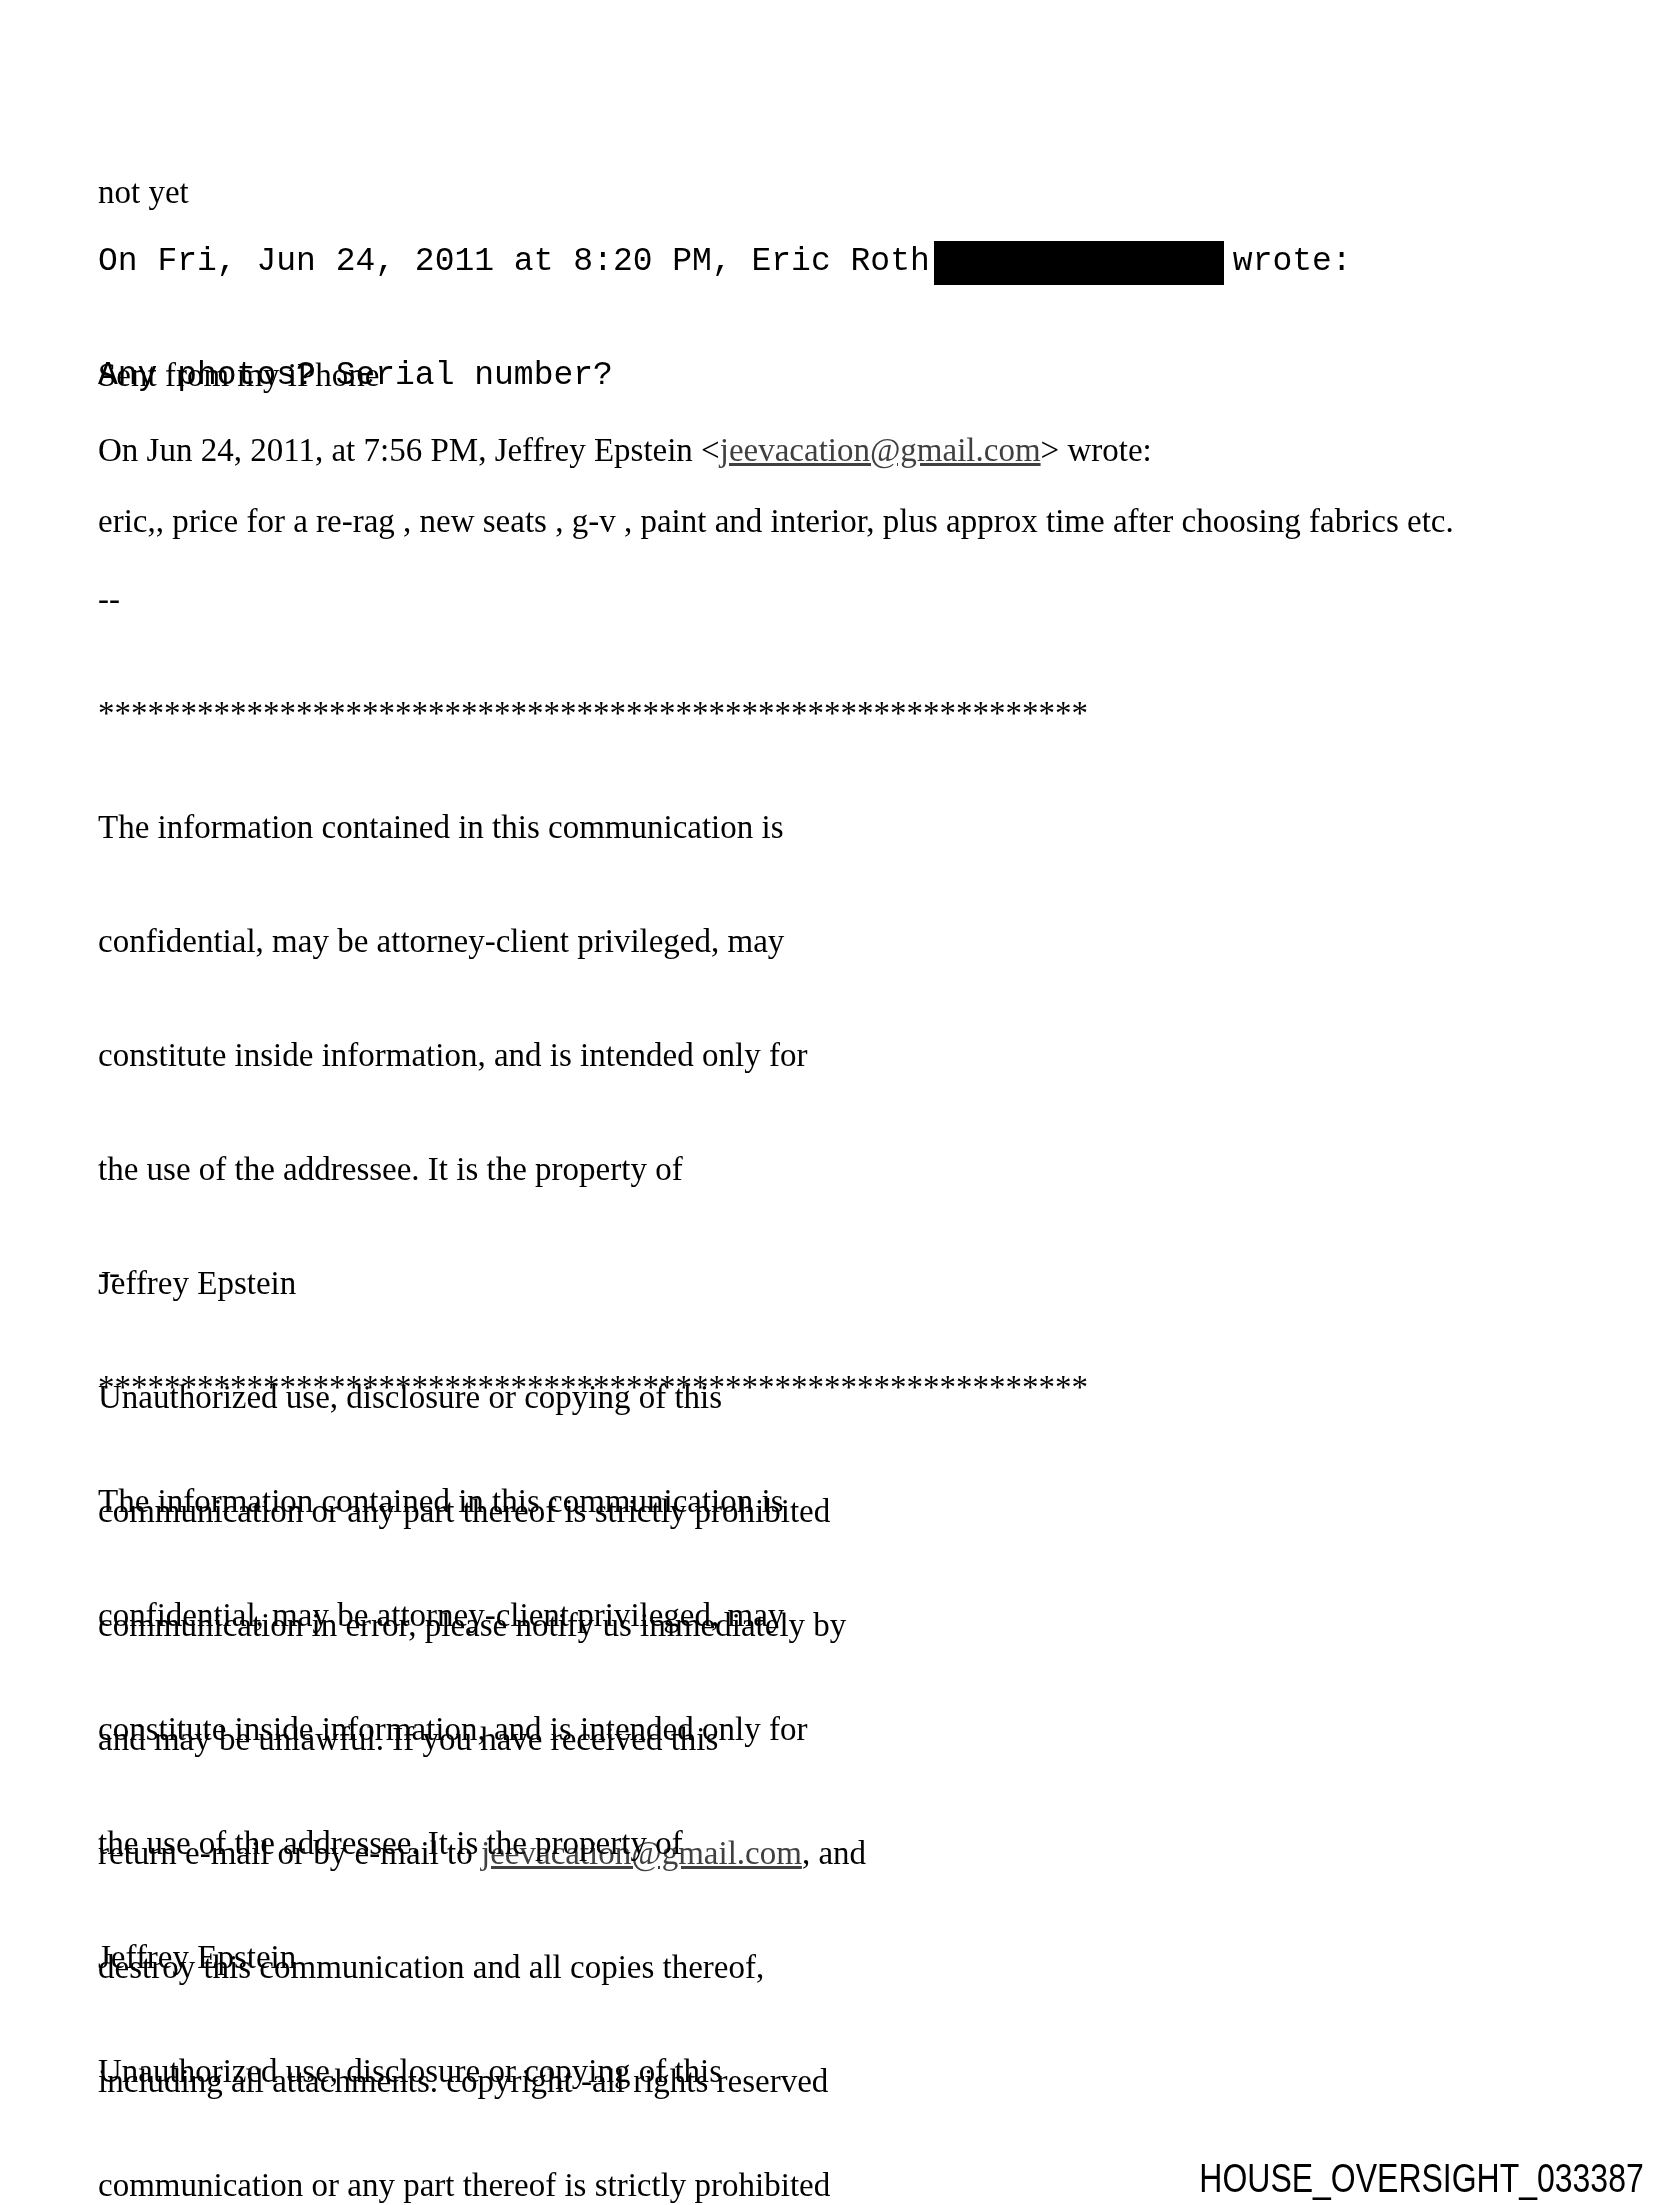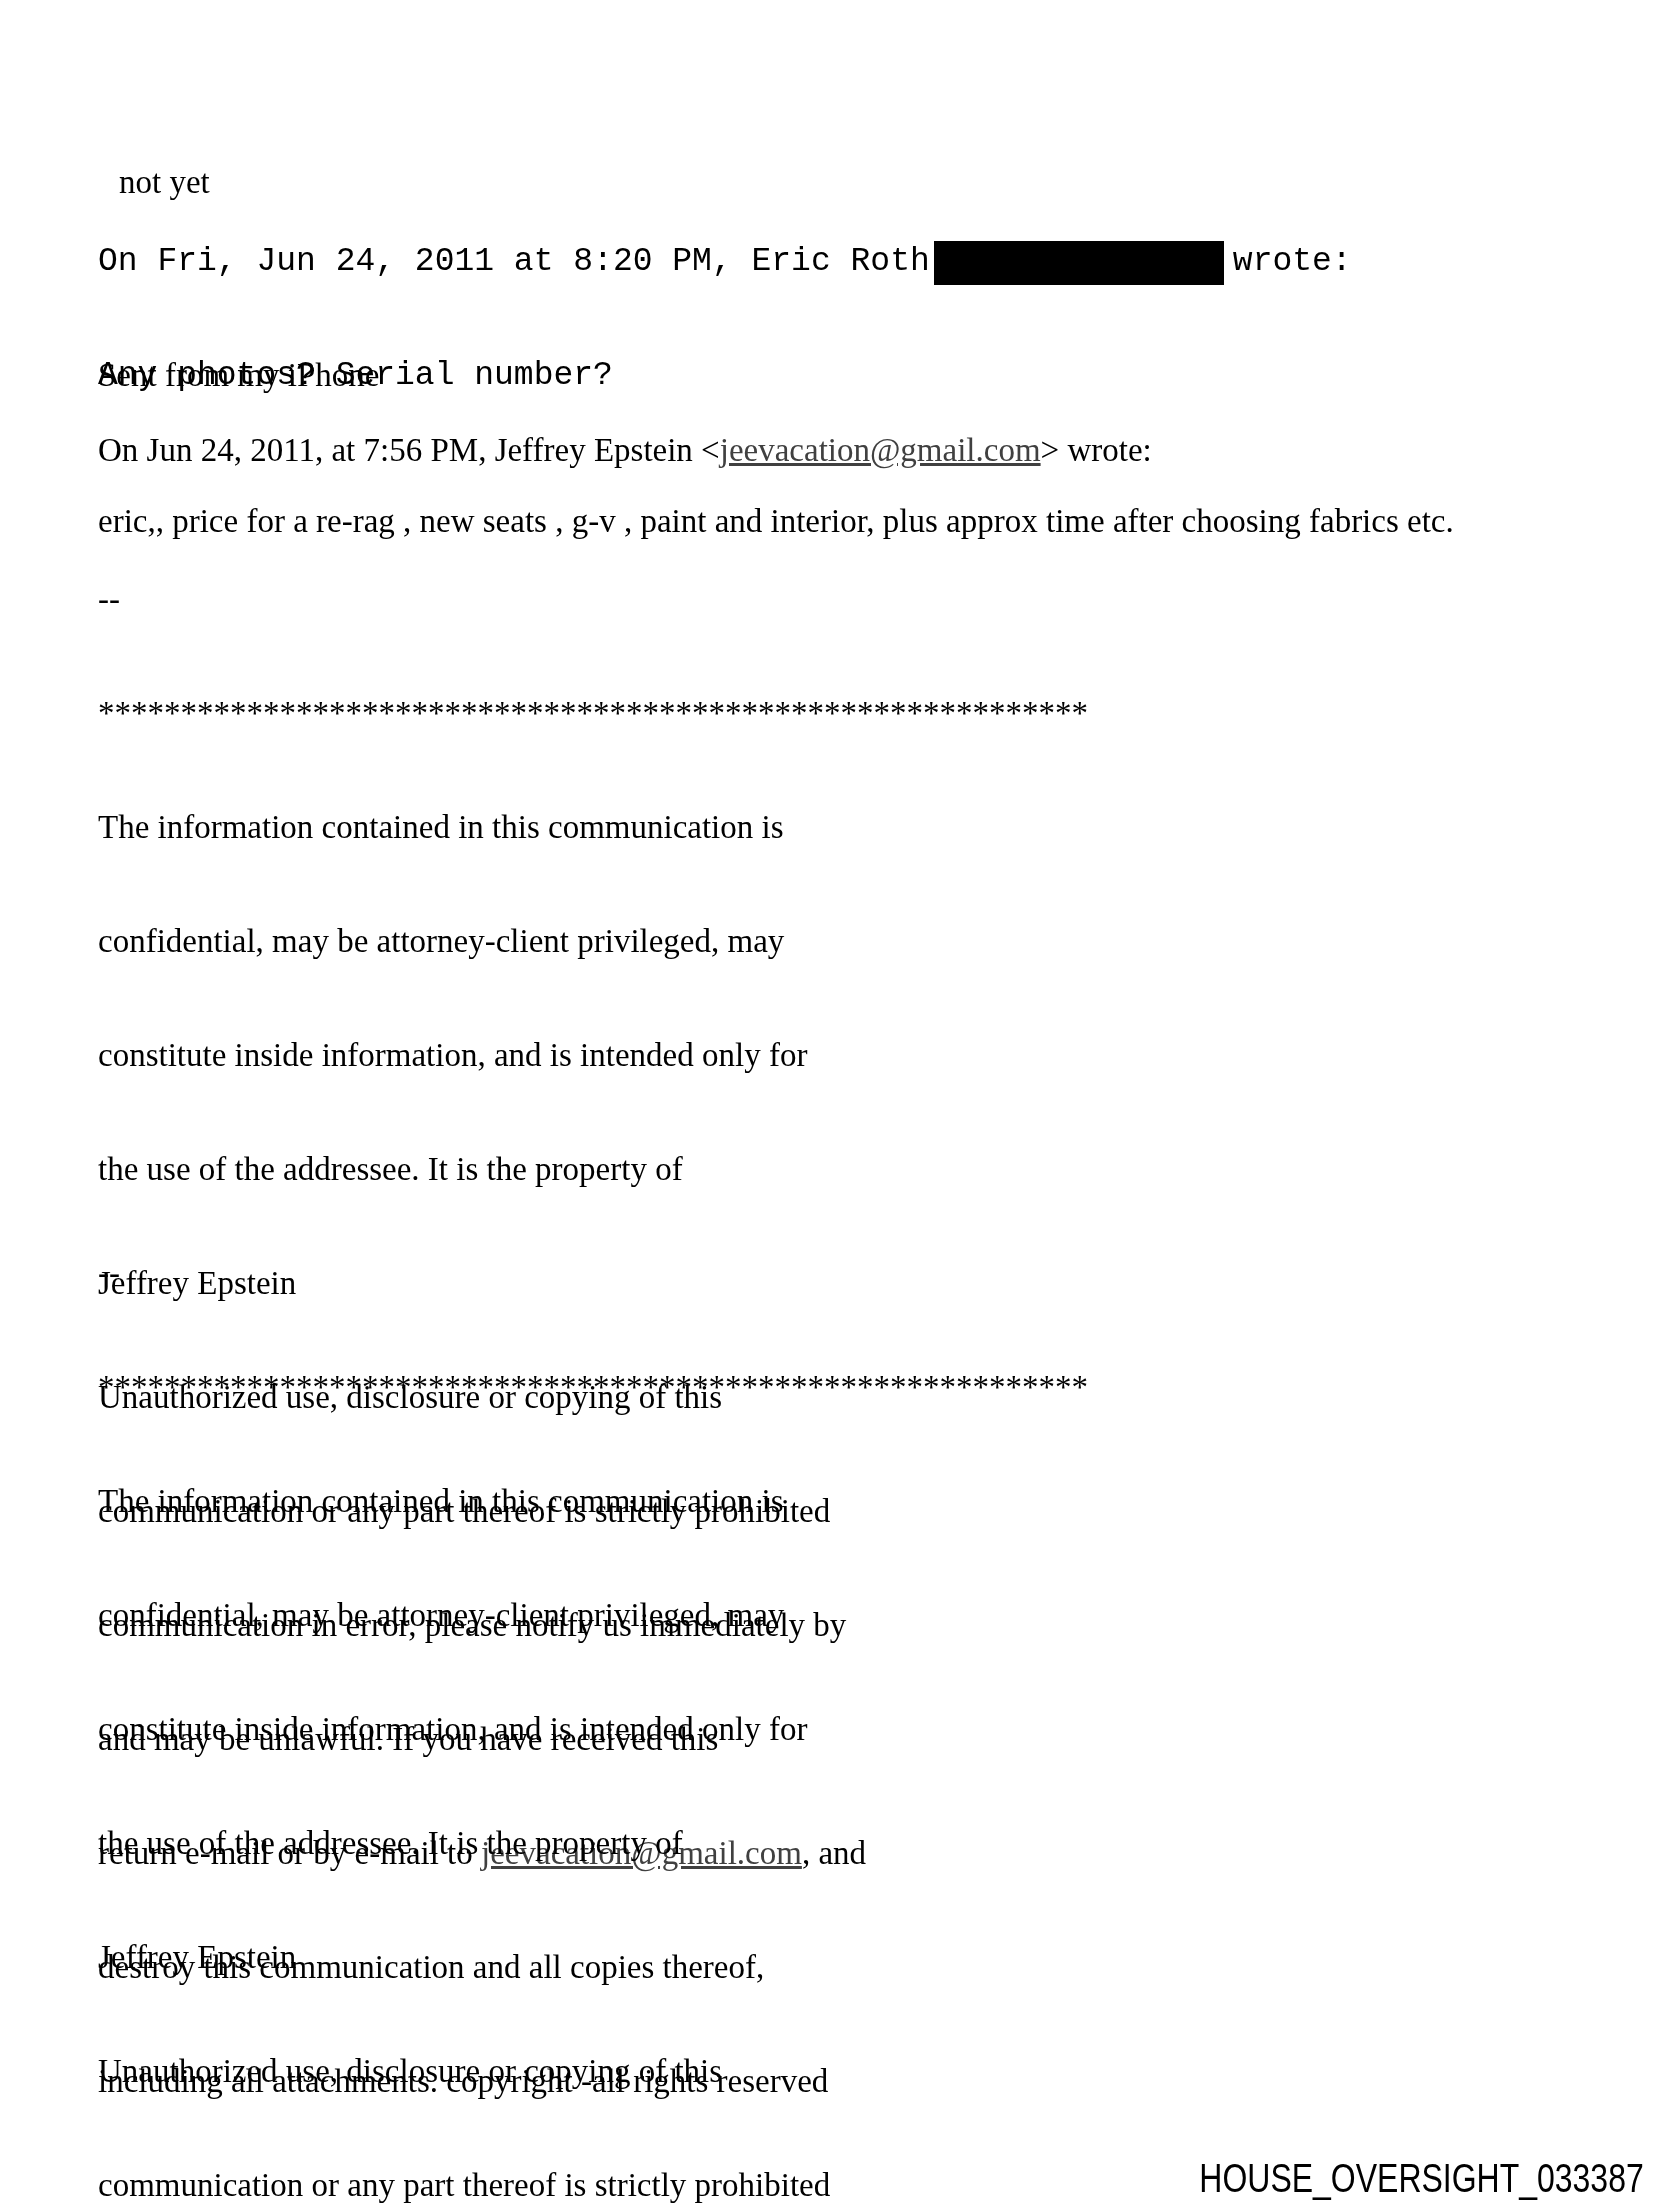--- a/index.html
+++ b/index.html
@@ -28,21 +28,21 @@
     font-size:41px;line-height:1;
     transform:scaleX(0.78);transform-origin:100% 50%;
     white-space:pre;
   }
 </style>
 </head>
 <body>
 
 <div class="page">
 
-  <div class="block" style="top:87px;margin-left:21px;">
+  <div class="block" style="top:97px;">
     <div class="line">not yet</div>
   </div>
 
   <div class="block" style="top:167px;font-family:Liberation Mono, monospace;">
     <div class="line"><span>On Fri, Jun 24, 2011 at 8:20 PM, Eric Roth</span><span class="redaction"></span><span>wrote:</span></div>
     <div class="line">Any photos? Serial number?</div>
   </div>
 
   <div class="block" style="top:280px;">
     <div class="line">Sent from my iPhone</div>

